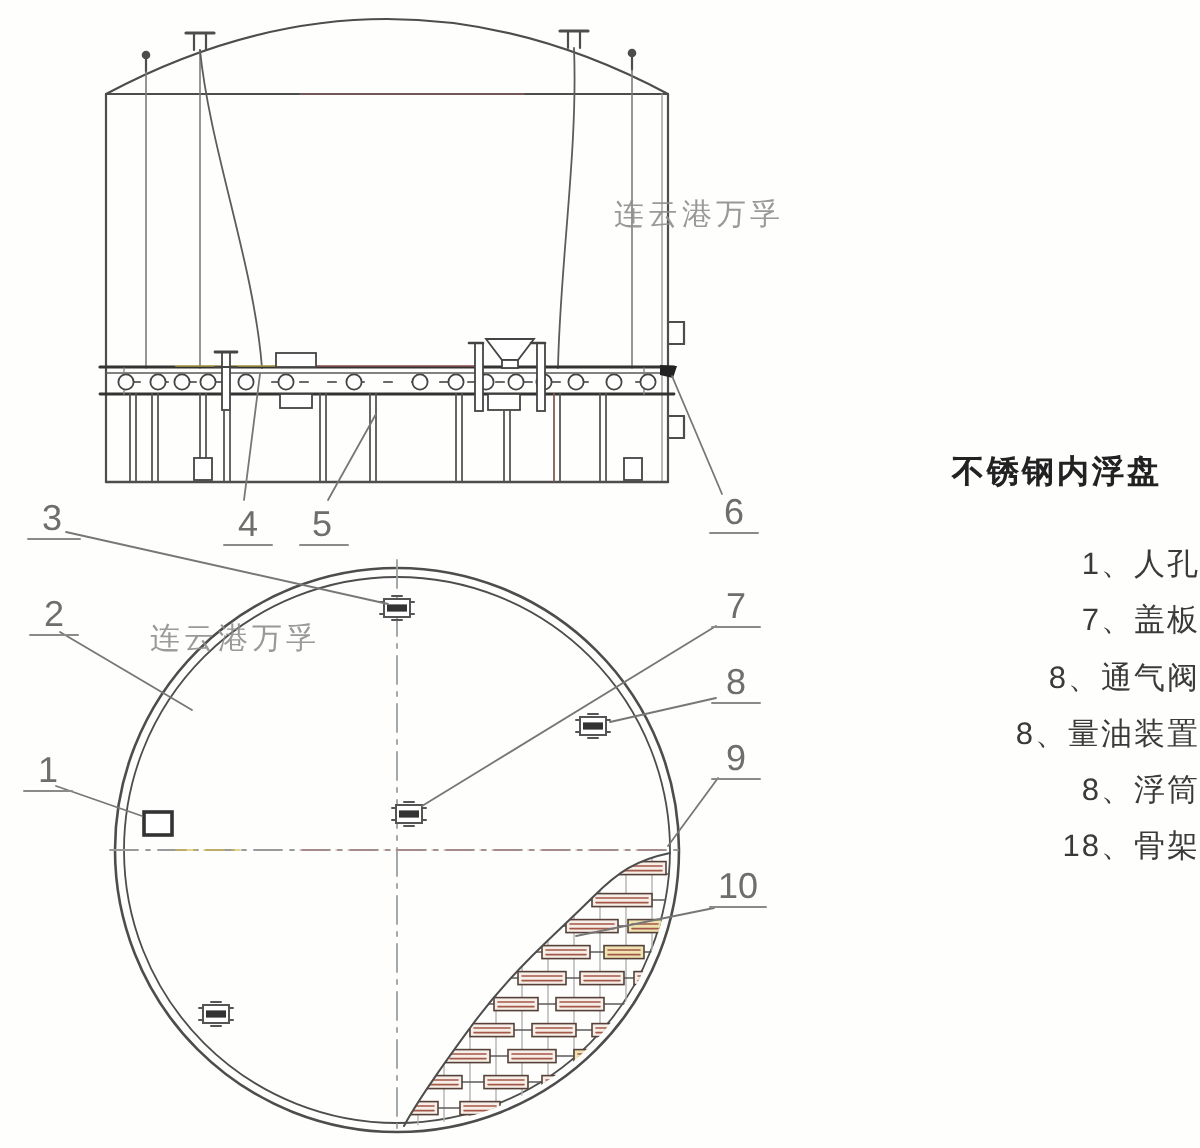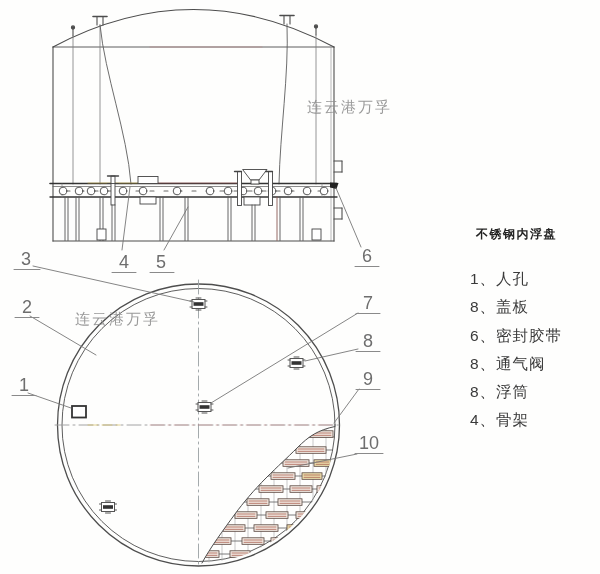--- a/index.html
+++ b/index.html
@@ -4,23 +4,23 @@
 <style>
   html,body{margin:0;padding:0;background:#ffffff;}
   .canvas{
     position:relative;width:600px;height:574px;background:#fefefdff;
     font-family:"Liberation Sans","DejaVu Sans",sans-serif;overflow:hidden;
   }
   .canvas > svg{position:absolute;left:0;top:0;}
   .callout{font-size:18px;fill:#6e6e6e;}
   .wm{font-size:15px;fill:#8f8f8f;letter-spacing:2px;opacity:.9;}
   .legend{position:absolute;left:470px;top:226px;width:130px;}
-  .legend-title{font-size:12px;font-weight:bold;letter-spacing:1.5px;color:#222;margin-left:6px;white-space:nowrap;}
+  .legend-title{font-size:16px;font-weight:bold;letter-spacing:1.5px;color:#222;margin-left:6px;white-space:nowrap;}
   .legend-items{margin-top:22px;font-size:15.5px;color:#3a3a3a;}
-  .legend-item{height:28.3px;line-height:28.3px;letter-spacing:1px;white-space:nowrap;}
+  .legend-item{height:28.3px;line-height:28.3px;letter-spacing:1px;white-space:nowrap;text-align:right;}
 </style>
 </head>
 <body>
 
 <div class="canvas">
 
 <svg width="600" height="574" viewBox="0 0 600 574">
   <g stroke-linecap="round" fill="none">
 
     <g stroke="#4d4d4d" stroke-width="1.1">
@@ -397,21 +397,21 @@
 
     <text class="wm" x="307" y="112">连云港万孚</text>
     <text class="wm" x="75" y="324">连云港万孚</text>
   </g>
 </svg>
 
 <div class="legend">
   <div class="legend-title">不锈钢内浮盘</div>
   <div class="legend-items">
     <div class="legend-item">1、人孔</div>
-    <div class="legend-item">8、盖板</div>
-    <div class="legend-item">6、密封胶带</div>
+    <div class="legend-item">7、盖板</div>
     <div class="legend-item">8、通气阀</div>
+    <div class="legend-item">8、量油装置</div>
     <div class="legend-item">8、浮筒</div>
-    <div class="legend-item">4、骨架</div>
+    <div class="legend-item">18、骨架</div>
   </div>
 </div>
 
 </div>
 
 </body></html>

